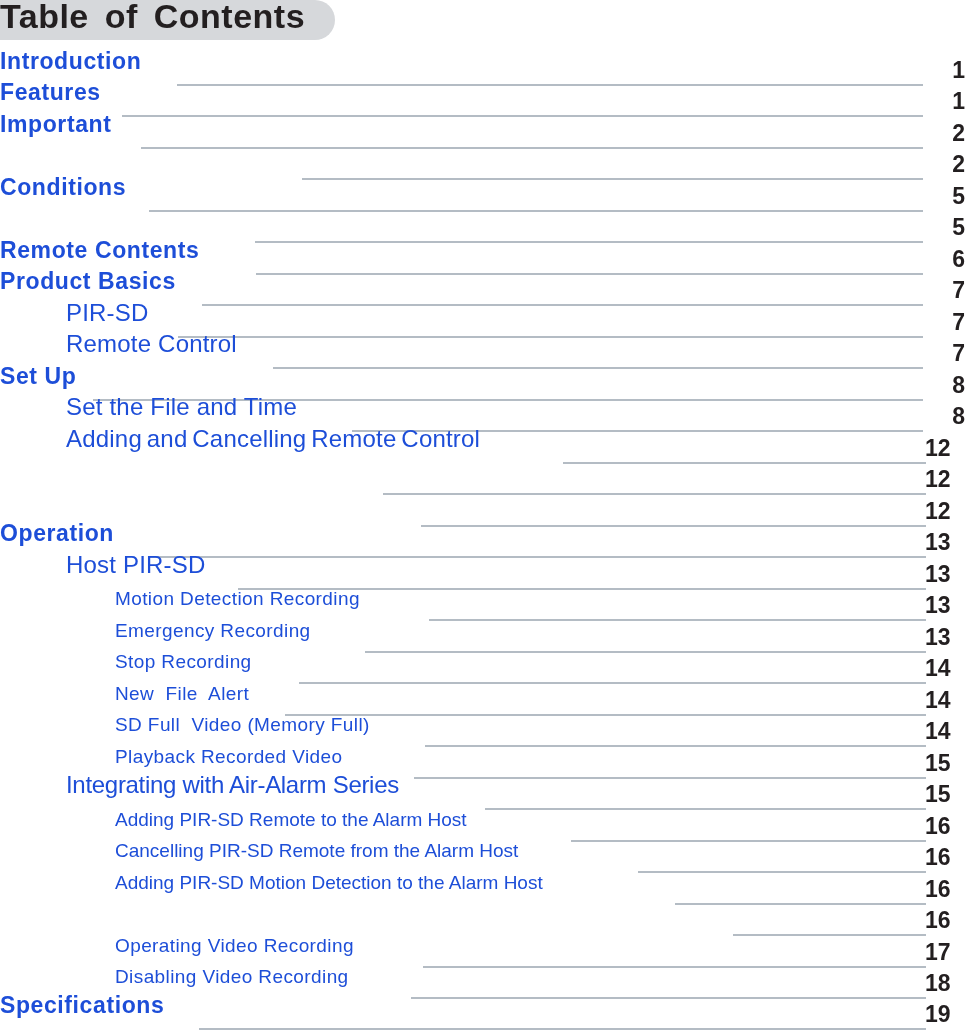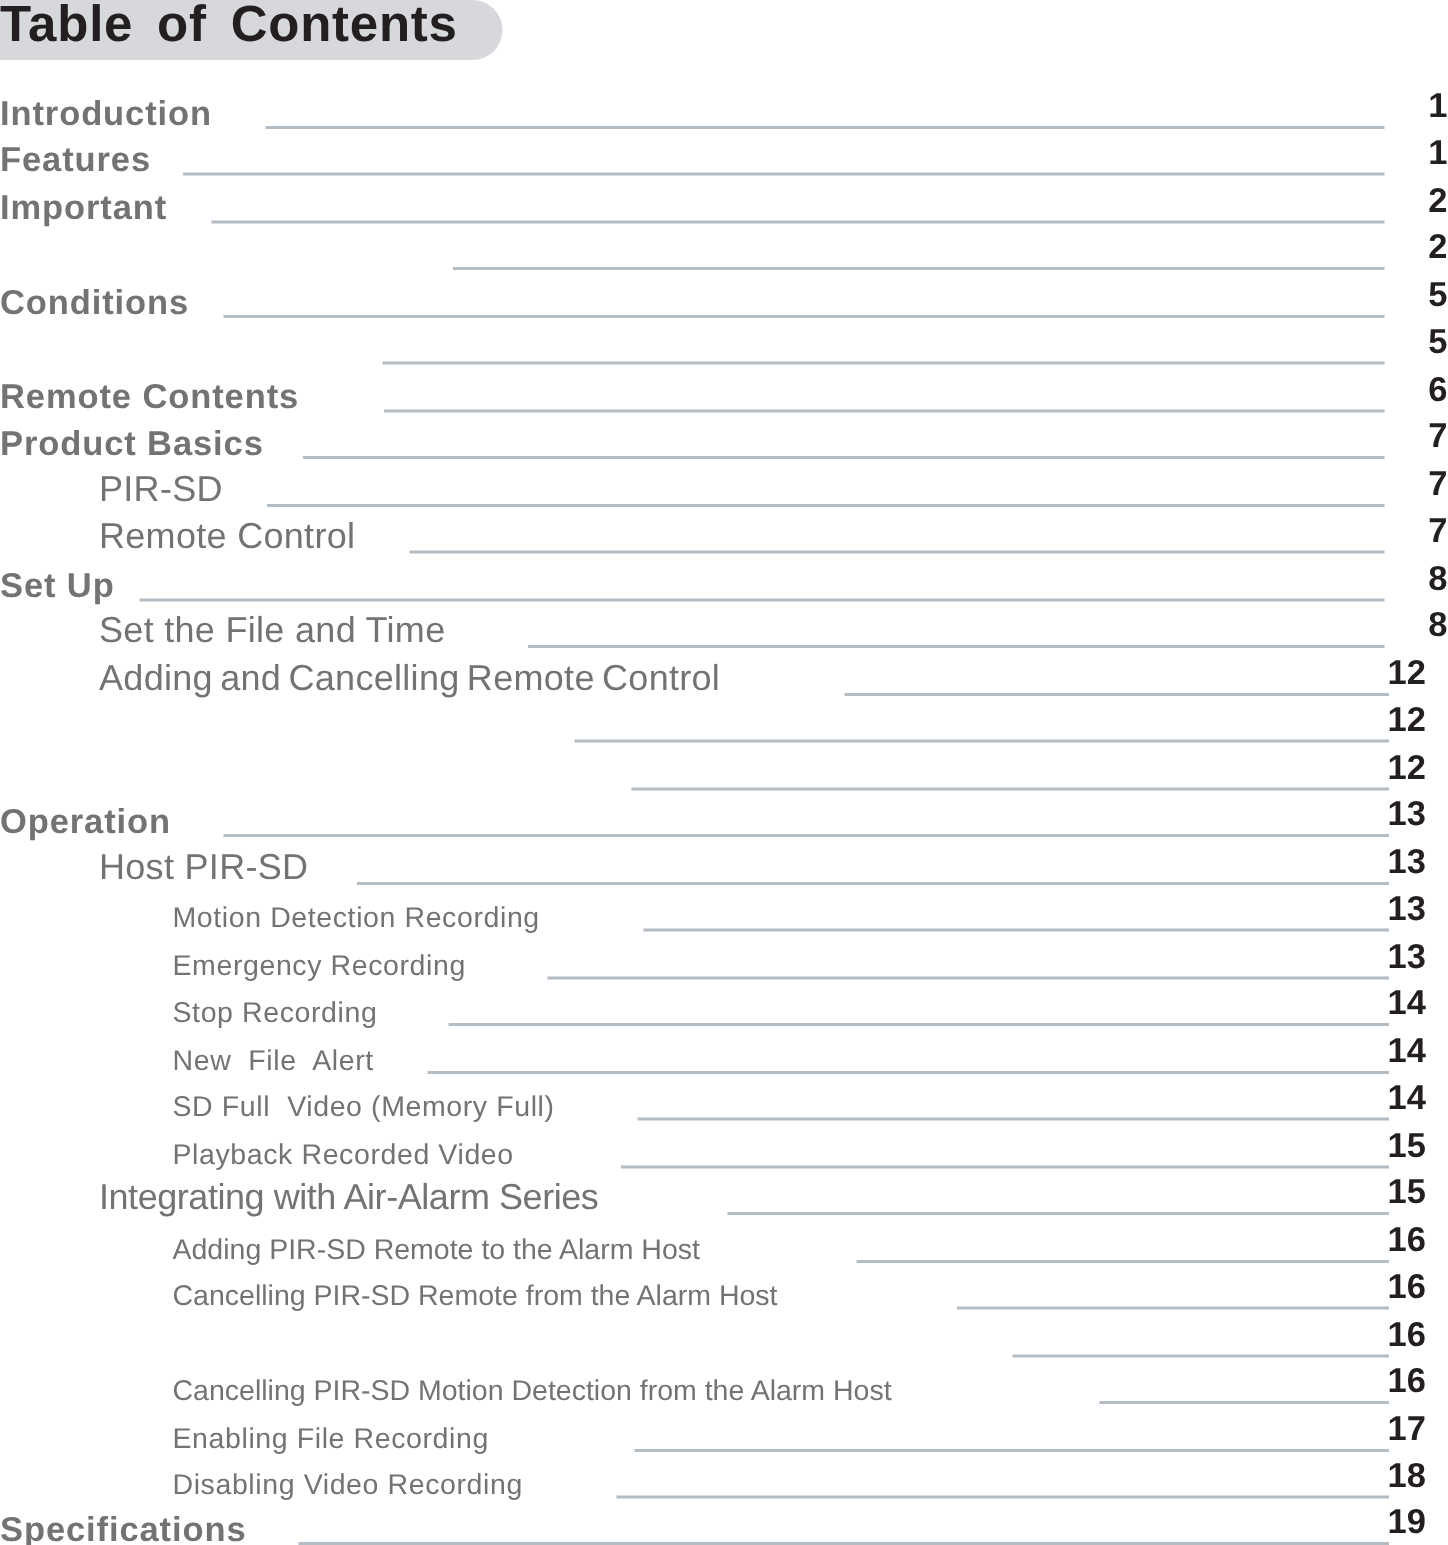--- a/index.html
+++ b/index.html
@@ -18,21 +18,21 @@
       font-size: 34px; font-weight: bold; letter-spacing: 0.5px;
       word-spacing: 6px; line-height: 40px; white-space: nowrap;
       color: #231f20;
     }
     .toc { position: absolute; left: 0; top: 58px; width: 965px; }
     .row {
       position: absolute; left: 0; width: 965px; height: 31px;
       display: block;
     }
     .label {
-      position: absolute; bottom: 0; white-space: nowrap; color: #737373;
+      position: absolute; bottom: 14px; white-space: nowrap; color: #1d4ed8;
     }
     .lvl0 .label { left: 0; font-size: 23px; font-weight: bold; letter-spacing: 0.6px; }
     .lvl1 .label { left: 66px; font-size: 24px; font-weight: normal; letter-spacing: 0.2px; }
     .lvl2 .label { left: 115px; font-size: 19px; font-weight: normal; letter-spacing: 0.4px; }
     .leader {
       position: absolute; bottom: 3px; height: 2px; background: #b4bcc4;
     }
     .page {
       position: absolute; bottom: 5px; font-size: 23px; font-weight: bold;
       color: #231f20; text-align: right;
@@ -169,30 +169,30 @@
     <span class="label" style="letter-spacing:0">Adding PIR-SD Remote to the Alarm Host</span>
     <span class="leader" style="left:571px;width:355px"></span>
     <span class="page wide">16</span>
   </div>
   <div class="row lvl2" style="top:787px">
     <span class="label" style="letter-spacing:0">Cancelling PIR-SD Remote from the Alarm Host</span>
     <span class="leader" style="left:638px;width:288px"></span>
     <span class="page wide">16</span>
   </div>
   <div class="row lvl2" style="top:819px">
+    <span class="label" style="letter-spacing:0">Adding PIR-SD Motion Detection to the Alarm Host</span>
     <span class="leader" style="left:675px;width:251px"></span>
     <span class="page wide">16</span>
   </div>
   <div class="row lvl2" style="top:850px">
-    <span class="label" style="letter-spacing:0">Cancelling PIR-SD Motion Detection from the Alarm Host</span>
     <span class="leader" style="left:733px;width:193px"></span>
     <span class="page wide">16</span>
   </div>
   <div class="row lvl2" style="top:882px">
-    <span class="label">Enabling File Recording</span>
+    <span class="label">Operating Video Recording</span>
     <span class="leader" style="left:423px;width:503px"></span>
     <span class="page wide">17</span>
   </div>
   <div class="row lvl2" style="top:913px">
     <span class="label">Disabling Video Recording</span>
     <span class="leader" style="left:411px;width:515px"></span>
     <span class="page wide">18</span>
   </div>
   <div class="row lvl0" style="top:944px">
     <span class="label">Specifications</span>

